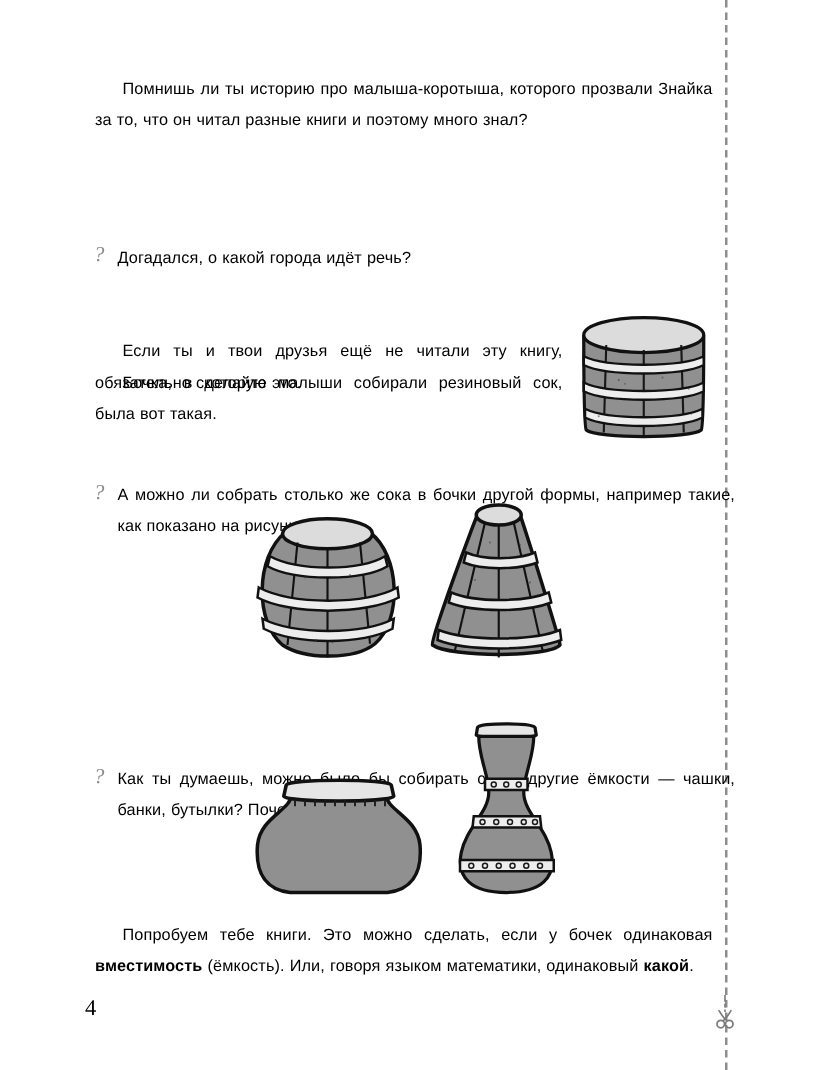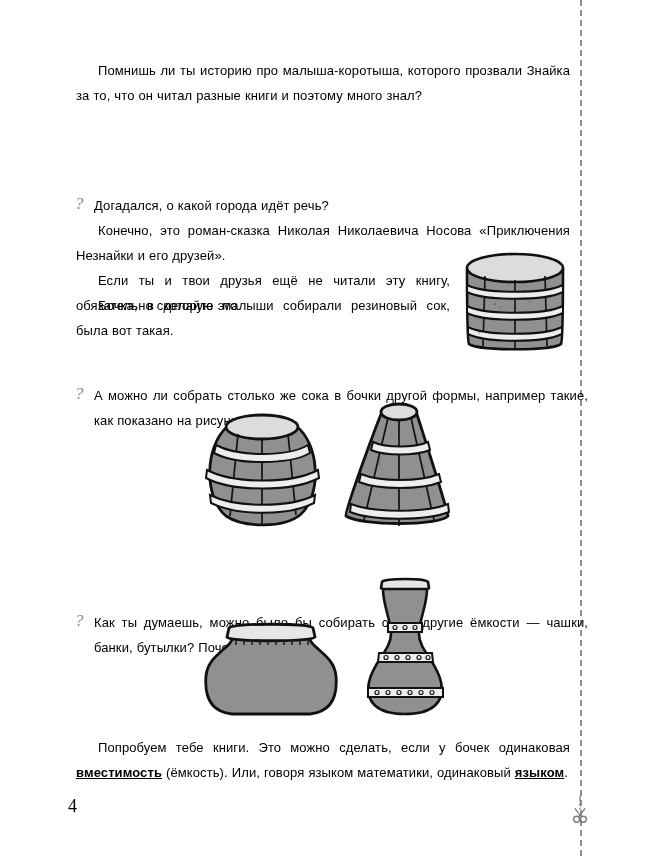--- a/index.html
+++ b/index.html
@@ -52,21 +52,21 @@
   p.para {
     margin: 0;
     font-size: 13px;
     line-height: 25.1px;
     text-align: justify;
     text-justify: inter-word;
     letter-spacing: 0.1px;
     word-spacing: 0.3px;
   }
   p.para.indent { text-indent: 22px; }
-  p.para b { font-weight: bold; text-decoration: underline; }
+  p.para b { font-weight: bold; }
 
   
   .qblock {
     position: relative;
     padding-left: 18px;
   }
   .qblock p.para { text-indent: 0; }
   .qmark {
     position: absolute;
     left: -1px;
@@ -133,23 +133,20 @@
 
   <div class="textcol qblock" style="top:193px;">
     <span class="qmark">
       <svg viewBox="0 0 16 20" aria-hidden="true">
         <text x="0" y="15" font-family="Liberation Serif, serif" font-size="17" font-style="italic" fill="#8a8a8a">?</text>
       </svg>
     </span>
     <p class="para">Догадался, о какой города идёт речь?</p>
   </div>
 
-  <div class="textcol" style="top:218px;">
-    <p class="para indent">Конечно, это роман-сказка Николая Николаевича Носова «Приключения Незнайки и его друзей».</p>
-  </div>
 
   <div class="textcol" style="top:268px;">
     <div class="wrap-spacer"></div>
     <p class="para indent">Если ты и твои друзья ещё не читали эту книгу, обязательно сделайте это.</p>
   </div>
 
   <div class="textcol" style="top:293px; width:374px;">
     <p class="para indent">Бочка, в которую малыши собирали резиновый сок, была вот такая.</p>
   </div>
 
@@ -165,21 +162,21 @@
   <div class="textcol qblock" style="top:535px;">
     <span class="qmark">
       <svg viewBox="0 0 16 20" aria-hidden="true">
         <text x="0" y="15" font-family="Liberation Serif, serif" font-size="17" font-style="italic" fill="#8a8a8a">?</text>
       </svg>
     </span>
     <p class="para">Как ты думаешь, можно было бы собирать сок в другие ёмкости — чашки, банки, бутылки? Почему?</p>
   </div>
 
   <div class="textcol" style="top:735px;">
-    <p class="para indent" id="rich-para"><span>Попробуем тебе книги. Это можно сделать, если у бочек одинаковая </span><b>вместимость</b><span> (ёмкость). Или, говоря языком математики, одинаковый </span><b>языком</b><span>.</span></p>
+    <p class="para indent" id="rich-para"><span>Попробуем тебе книги. Это можно сделать, если у бочек одинаковая </span><b>вместимость</b><span> (ёмкость). Или, говоря языком математики, одинаковый </span><b>какой</b><span>.</span></p>
   </div>
 
   <div id="page-number">4</div>
 
   <div class="figure" id="fig-barrel-straight">
     <svg viewBox="0 0 120 112" aria-hidden="true">
       <g stroke="#111" stroke-width="2.6" stroke-linejoin="round">
 
         <path d="M12 24 C12 22, 12 96, 14 99 C22 106, 98 106, 106 99 C108 96, 108 22, 108 24 Z" fill="#909090"></path>
 

